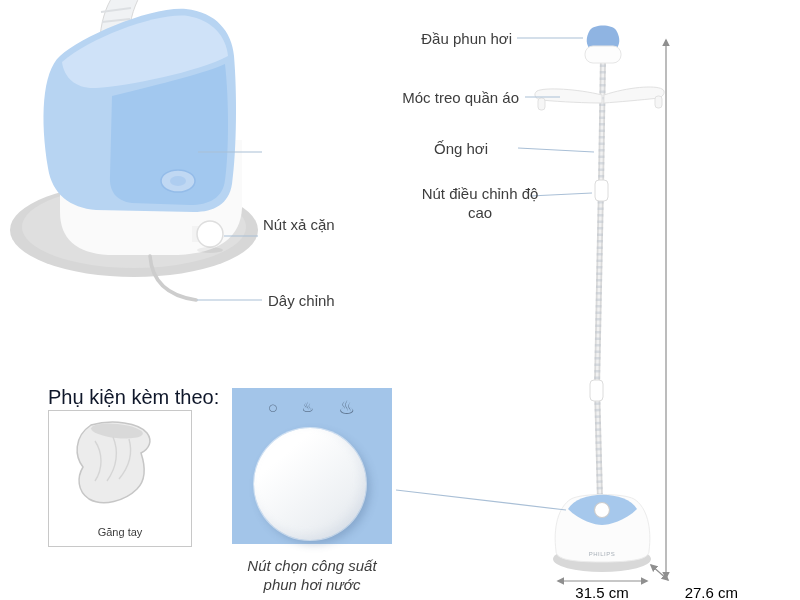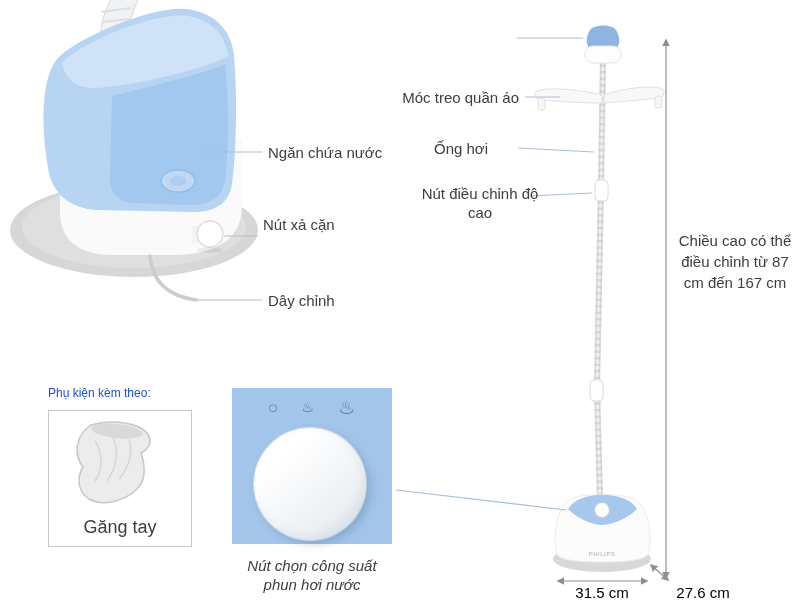--- a/index.html
+++ b/index.html
@@ -2,24 +2,24 @@
 <html><head>
 <meta charset="utf-8">
 <style>
   html,body{margin:0;padding:0;background:#fff;}
   body{font-family:"Liberation Sans","DejaVu Sans",sans-serif;}
   .canvas{position:relative;width:800px;height:600px;background:#ffffff;overflow:hidden;}
   .art{position:absolute;left:0;top:0;}
   .lbl{position:absolute;font-size:15px;color:#3d3d3d;line-height:17px;white-space:nowrap;}
   .lbl.r{text-align:right;}
   .lbl.wrap{white-space:normal;text-align:center;line-height:19px;}
-  .heading{position:absolute;font-size:12px;color:#1d4ed8;}
+  .heading{position:absolute;font-size:20px;color:#0f172a;}
   .dim-text{position:absolute;font-size:15px;color:#000000;text-align:center;}
   .acc-box{position:absolute;left:48px;top:410px;width:142px;height:135px;border:1px solid #c8c8c8;background:#fff;}
-  .acc-label{position:absolute;bottom:8px;left:0;width:100%;text-align:center;font-size:18px;color:#3d3d3d;}
+  .acc-label{position:absolute;bottom:8px;left:0;width:100%;text-align:center;font-size:11px;color:#3d3d3d;}
   .dial-panel{position:absolute;left:232px;top:388px;width:160px;height:156px;background:#a3c5e9;}
   .dial-icons{position:absolute;top:8px;left:0;width:100%;display:flex;justify-content:center;align-items:center;gap:24px;color:#5f7691;font-family:"DejaVu Sans",sans-serif;}
   .icon-off{font-size:10px;}
   .icon-low{font-size:14px;}
   .icon-high{font-size:19px;}
   .dial-knob{position:absolute;left:22px;top:40px;width:112px;height:112px;border-radius:50%;
     background:linear-gradient(140deg,#ffffff 25%,#eef1f4 70%,#dfe4ea 100%);
     box-shadow:0 0 0 1px rgba(255,255,255,.5), 4px 4px 9px rgba(70,100,140,.30), inset -4px -4px 10px rgba(160,180,205,.18);}
   .dial-caption{position:absolute;left:230px;top:556px;width:164px;font-size:15px;color:#3d3d3d;text-align:center;line-height:19px;font-style:italic;}
 </style>
@@ -83,31 +83,30 @@
       <line x1="396" y1="490" x2="566" y2="510"></line>
     </g>
 
     <g stroke="#8f8f8f" stroke-width="1.2">
       <line x1="666" y1="40" x2="666" y2="578" marker-start="url(#arw)" marker-end="url(#arw)"></line>
       <line x1="558" y1="581" x2="647" y2="581" marker-start="url(#arw)" marker-end="url(#arw)"></line>
       <line x1="651" y1="565" x2="668" y2="580" marker-start="url(#arw)" marker-end="url(#arw)"></line>
     </g>
   </svg>
 
-  <div class="lbl" style="left:268px;top:144px">Ngăn chứa nước</div>
   <div class="lbl" style="left:263px;top:216px">Nút xả cặn</div>
   <div class="lbl" style="left:268px;top:292px">Dây chỉnh</div>
 
+  <div class="lbl r" style="left:390px;top:30px;width:122px">Đầu phun hơi</div>
   <div class="lbl r" style="left:385px;top:89px;width:134px">Móc treo quần áo</div>
   <div class="lbl r" style="left:416px;top:140px;width:72px">Ống hơi</div>
   <div class="lbl wrap" style="left:418px;top:184px;width:124px">Nút điều chỉnh độ cao</div>
 
-  <div class="lbl wrap" style="left:678px;top:230px;width:114px;line-height:21px">Chiều cao có thể điều chỉnh từ 87 cm đến 167 cm</div>
   <div class="dim-text" style="left:556px;top:584px;width:92px">31.5 cm</div>
-  <div class="dim-text" style="left:668px;top:584px;width:70px;text-align:center">27.6 cm</div>
+  <div class="dim-text" style="left:668px;top:584px;width:70px;text-align:right">27.6 cm</div>
 
   <div class="heading" style="left:48px;top:386px">Phụ kiện kèm theo:</div>
   <div class="acc-box">
     <svg width="130" height="95" style="position:absolute;left:6px;top:6px" viewBox="0 0 130 95">
       <path d="M36,8 C58,2 84,6 92,16 C98,24 94,32 86,36 C90,48 92,62 82,72 C70,84 48,90 34,82 C22,74 22,60 28,50 C20,40 18,20 36,8 Z" fill="#ececec" stroke="#c6c6c6" stroke-width="1.5"></path>
       <ellipse cx="62" cy="14" rx="26" ry="7" fill="#d9d9d9" transform="rotate(6 62 14)"></ellipse>
       <path d="M40,24 C48,36 48,52 40,64 M58,20 C64,34 62,50 52,64 M74,22 C78,36 74,50 64,62" stroke="#d5d5d5" stroke-width="1.4" fill="none"></path>
     </svg>
     <div class="acc-label">Găng tay</div>
   </div>

